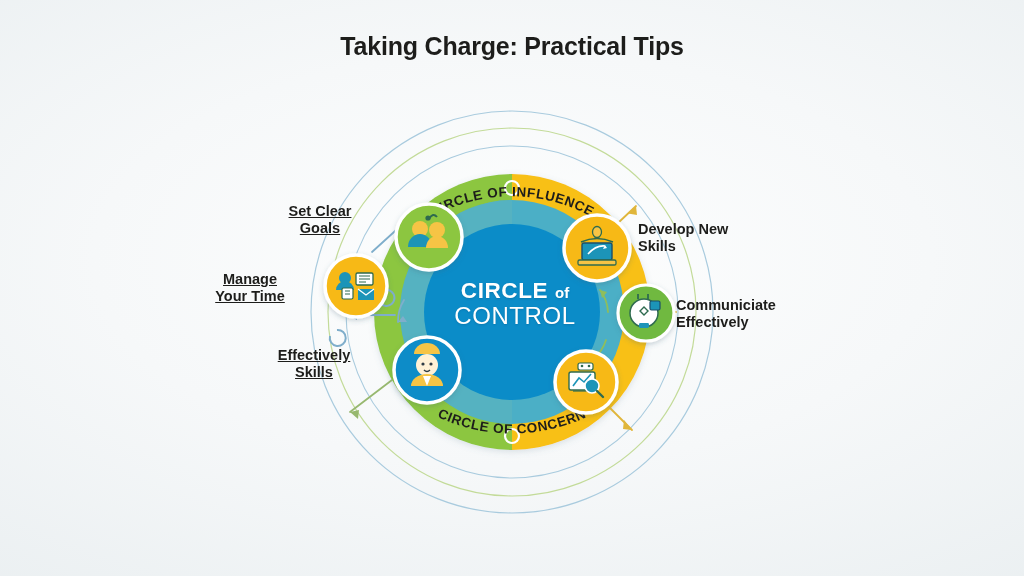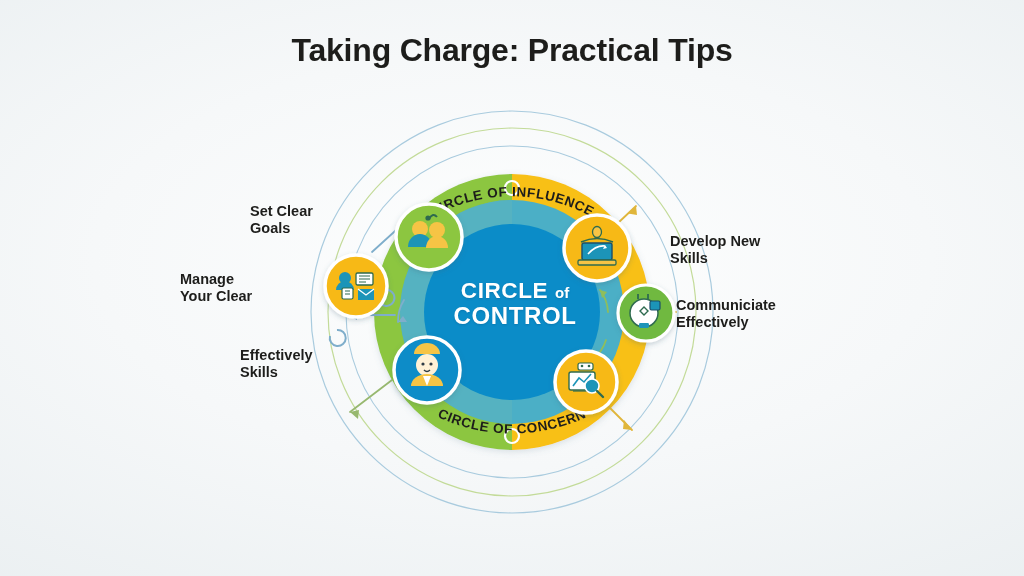--- a/index.html
+++ b/index.html
@@ -9,46 +9,46 @@
     background:
       radial-gradient(ellipse 85% 75% at 50% 45%, #FDFEFE 0%, #F6F8F9 48%, #EAEFF1 100%);
     position:relative;
   }
   #stage { position:absolute; inset:0; }
 
   
   .title {
     position:absolute; left:0; right:0; top:30px;
     text-align:center; color:#1D1D1B;
-    font-size:32px; font-weight:bold; line-height:1.30;
+    font-size:25px; font-weight:bold; line-height:1.30;
     letter-spacing:-0.2px;
   }
   .title .l2 { display:block; }
 
   
   #diagram { position:absolute; left:0; top:0; width:1024px; height:576px; }
 
   
   .nlabel {
     position:absolute; color:#1D1D1B;
     font-size:14.5px; font-weight:bold; line-height:1.20;
     white-space:pre-line;
   }
-  .nlabel.r { text-align:left; }
+  .nlabel.r { text-align:center;text-decoration:underline; }
   .nlabel.l { text-align:left; }
 
   
   .center-text {
     position:absolute; left:432px; top:278px; width:166px;
     text-align:center; color:#FFFFFF; line-height:1.12;
     text-shadow:0 1px 2px rgba(0,60,100,.22);
   }
   .center-text .c1 { font-size:22.5px; font-weight:bold; letter-spacing:.6px;margin-top:17px; }
   .center-text .c1 .of { font-size:15px; font-weight:bold; letter-spacing:0; }
-  .center-text .c2 { font-size:24px; font-weight:bold; letter-spacing:.6px; display:block; }
+  .center-text .c2 { font-size:24px; font-weight:normal; letter-spacing:.6px; display:block; }
 </style>
 </head>
 <body>
 
 <div id="stage">
 
   <div class="title">
     <span>Taking Charge: Practical Tips</span>
   </div>
 
@@ -222,25 +222,25 @@
 
   <div class="center-text">
     <span class="c1"><span>CIRCLE</span> <span class="of">of</span></span>
     <span class="c2">CONTROL</span>
   </div>
 
   <div class="nlabel r" style="left:250px; top:203px; width:140px;">Set Clear
 Goals</div>
 
   <div class="nlabel r" style="left:180px; top:271px; width:140px;">Manage
-Your Clear</div>
+Your Time</div>
 
   <div class="nlabel r" style="left:240px; top:347px; width:148px;">Effectively
 Skills</div>
 
-  <div class="nlabel l" style="left:638px; top:233px; width:150px;margin-left:32px;">Develop New
+  <div class="nlabel l" style="left:638px; top:221px; width:150px;">Develop New
 Skills</div>
 
   <div class="nlabel l" style="left:676px; top:297px; width:160px;">Communiciate
 Effectively</div>
 
 
 </div>
 
 </body></html>

